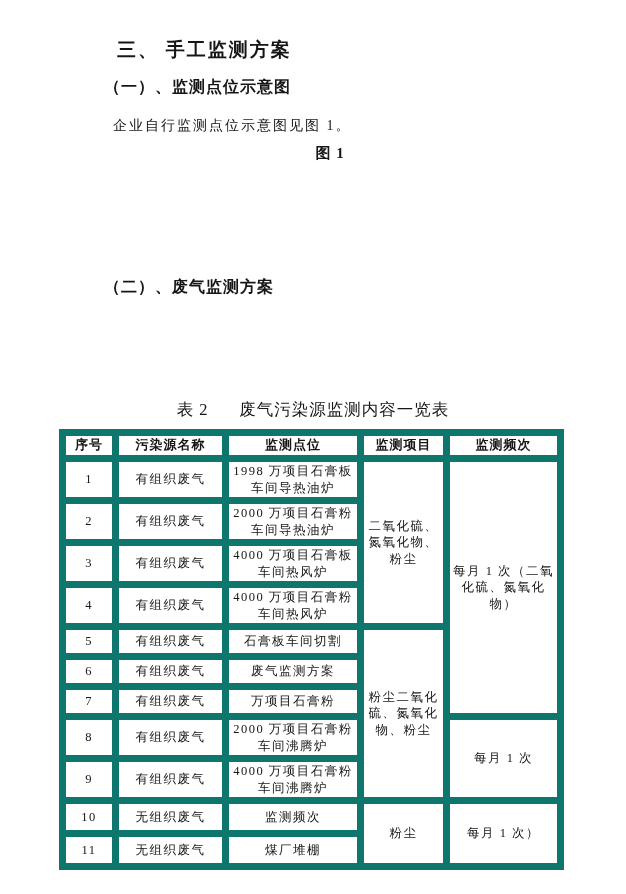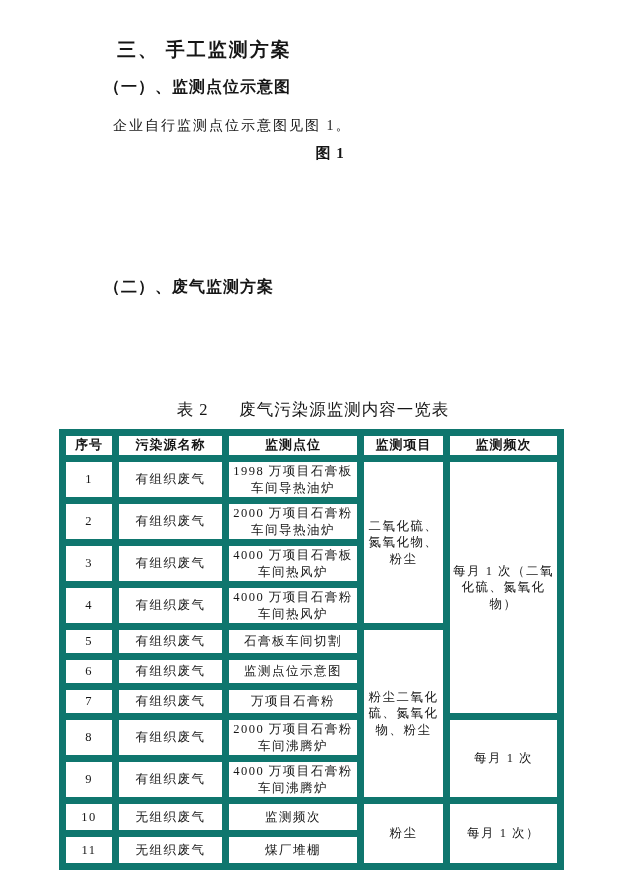--- a/index.html
+++ b/index.html
@@ -101,21 +101,21 @@
             <td>5</td>
             <td>有组织废气</td>
             <td>石膏板车间切割</td>
             <td rowspan="5">粉尘二氧化
 硫、氮氧化
 物、粉尘</td>
           </tr>
           <tr style="height: 30px;">
             <td>6</td>
             <td>有组织废气</td>
-            <td>监测点位示意图</td>
+            <td>废气监测方案</td>
           </tr>
           <tr style="height: 30px;">
             <td>7</td>
             <td>有组织废气</td>
             <td>万项目石膏粉</td>
           </tr>
           <tr style="height: 37px;">
             <td>8</td>
             <td>有组织废气</td>
             <td>2000 万项目石膏粉

